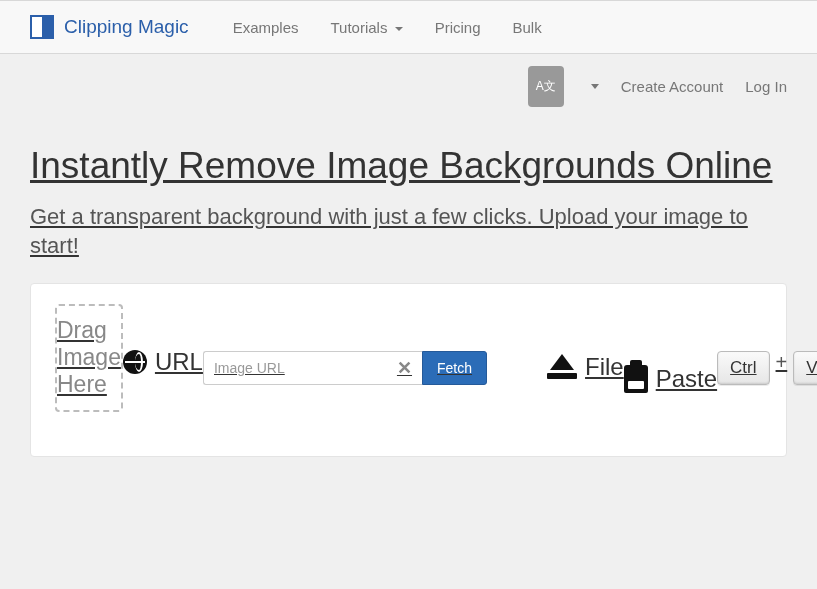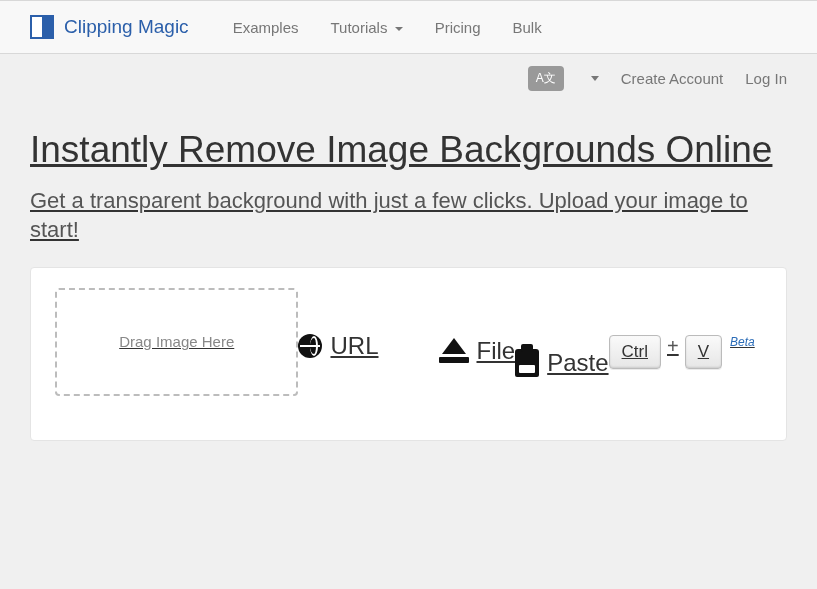--- a/index.html
+++ b/index.html
@@ -60,21 +60,21 @@
     display: flex;
     justify-content: flex-end;
     align-items: center;
     padding: 12px 30px 0 30px;
     gap: 22px;
   }
   .lang-btn {
     background: #999;
     color: #fff;
     border-radius: 4px;
-    padding: 4px 8px;
+    padding: 12px 8px;
     font-size: 12px;
     display: inline-flex;
     align-items: center;
     cursor: pointer;
     position: relative;
   }
   .lang-caret {
     display: inline-block;
     width: 0; height: 0;
     margin-left: 5px;
@@ -120,21 +120,21 @@
   }
   .dropzone {
     width: 100%;
     height: 108px;
     border: 2px dashed #bcbcbc;
     border-radius: 4px;
     display: flex;
     align-items: center;
     justify-content: center;
     color: #888;
-    font-size: 15px;
+    font-size: 23px;
     cursor: pointer;
     margin-bottom: 20px;
   }
   .section-head {
     display: flex;
     align-items: center;
     justify-content: center;
     gap: 8px;
     margin-bottom: 12px;
     color: #333;
@@ -321,20 +321,27 @@
     <div class="col">
       <div class="dropzone">
         <span>Drag Image Here</span>
       </div>
 
       <div class="section-head">
         <span class="globe-icon"></span>
         <span>URL</span>
       </div>
 
+      <div class="url-row">
+        <div class="url-input-wrap">
+          <input class="url-input" type="text" placeholder="Image URL" style="">
+          <span class="clear-x">✕</span>
+        </div>
+        <button class="fetch-btn">Fetch</button>
+      </div>
     </div>
 
     <div class="col">
       <div class="section-head file-head">
         <span class="upload-icon">
           <span class="upload-arrow"></span>
           <span class="upload-bar"></span>
         </span>
         <span>File</span>
       </div>

